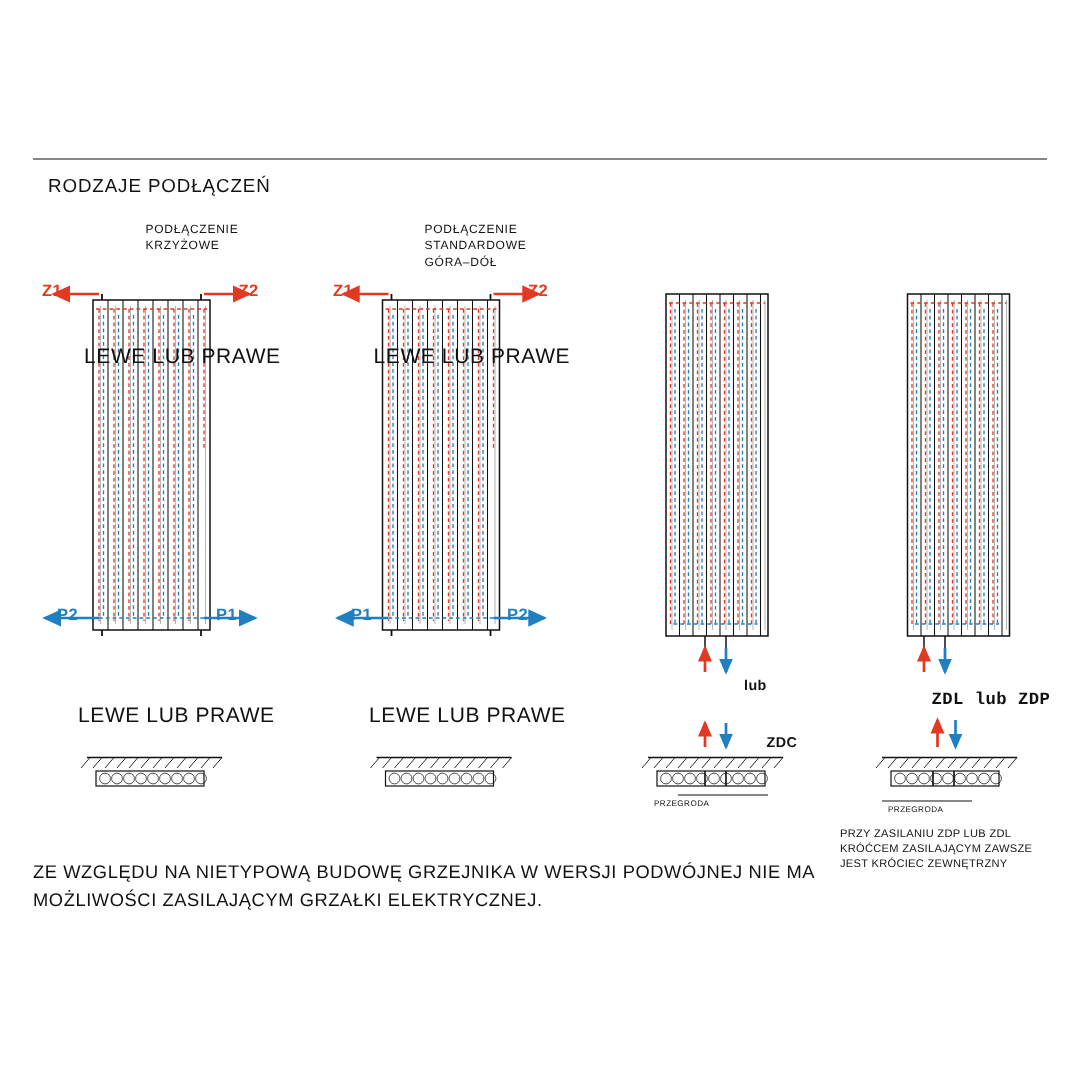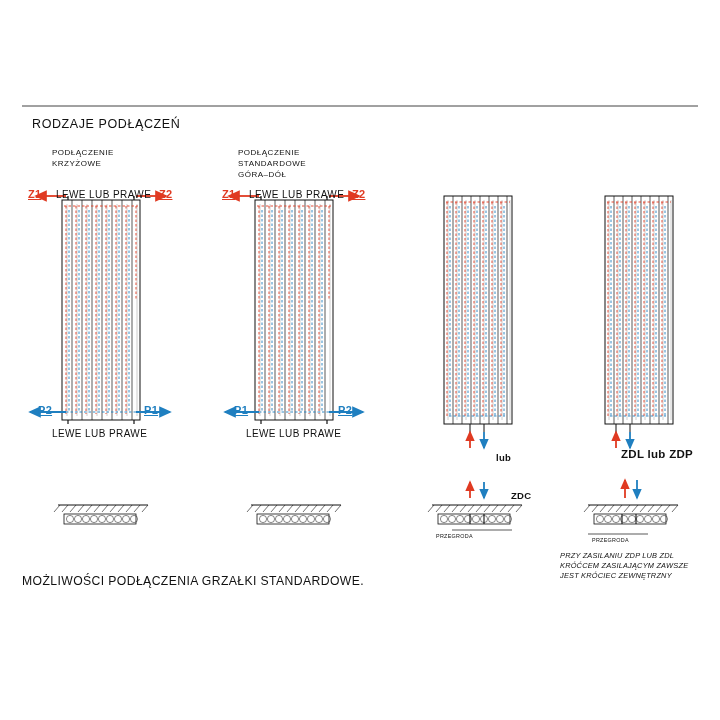--- a/index.html
+++ b/index.html
@@ -28,35 +28,36 @@
     letter-spacing: 0.6px;
     color: #111;
   }
 
   .col-head {
     font-size: 8px;
     line-height: 11px;
     letter-spacing: 0.5px;
     color: #111;
     text-transform: uppercase;
+    margin-left: 45px;
   }
 
   .rad-label {
-    font-size: 10px;
+    font-size: 14px;
     letter-spacing: 0.4px;
     color: #111;
     white-space: nowrap;
+    margin-top: 40px;
   }
 
   .port-label {
     font-size: 11px;
     font-weight: bold;
     color: #e03a22;
     letter-spacing: 0.3px;
-    text-decoration: underline;
   }
   .port-label.blue { color: #1f7fc0; }
 
   .note-label {
     font-size: 9.5px;
     font-weight: bold;
     color: #111;
     letter-spacing: 0.3px;
     margin-left: 33px;
   }
@@ -68,21 +69,20 @@
     color: #111;
     text-transform: uppercase;
   }
 
   .small-note {
     font-size: 7.4px;
     line-height: 10px;
     letter-spacing: 0.2px;
     color: #111;
     text-transform: uppercase;
-    font-style: italic;
   }
 
   .footer {
     left: 22px; top: 572px;
     width: 560px;
     font-size: 12.2px;
     line-height: 19px;
     letter-spacing: 0.4px;
     color: #111;
   }
@@ -475,25 +475,26 @@
   <div class="abs port-label" style="left:352px; top:188px;">Z2</div>
   <div class="abs rad-label" style="left:249px; top:189px;">LEWE LUB PRAWE</div>
   <div class="abs port-label blue" style="left:234px; top:404px;">P1</div>
   <div class="abs port-label blue" style="left:338px; top:404px;">P2</div>
   <div class="abs rad-label" style="left:246px; top:428px;">LEWE LUB PRAWE</div>
 
   <div class="abs note-label" style="left:463px; top:452px;">lub</div>
   <div class="abs note-label" style="left:478px; top:490px;">ZDC</div>
   <div class="abs tiny" style="left:436px; top:533px;">PRZEGRODA</div>
 
-  <div class="abs note-label big" style="left:588px; top:448px;">ZDL lub ZDP</div>
+  <div class="abs note-label big" style="left:588px; top:460px;font-family:Liberation Mono, monospace;">ZDL lub ZDP</div>
   <div class="abs tiny" style="left:592px; top:537px;">PRZEGRODA</div>
   <div class="abs small-note" style="left:560px; top:551px; width:150px;">
     <div>PRZY ZASILANIU ZDP LUB ZDL</div>
     <div>KRÓĆCEM ZASILAJĄCYM ZAWSZE</div>
     <div>JEST KRÓCIEC ZEWNĘTRZNY</div>
   </div>
 
   <div class="abs footer">
-    <div>MOŻLIWOŚCI PODŁĄCZENIA GRZAŁKI STANDARDOWE.</div>
+    <div>ZE WZGLĘDU NA NIETYPOWĄ BUDOWĘ GRZEJNIKA W WERSJI PODWÓJNEJ NIE MA</div>
+    <div>MOŻLIWOŚCI ZASILAJĄCYM GRZAŁKI ELEKTRYCZNEJ.</div>
   </div>
 
 </div>
 
 </body></html>

